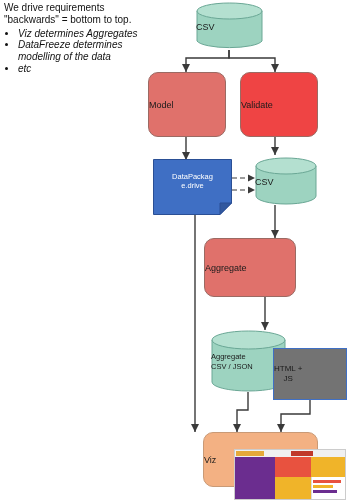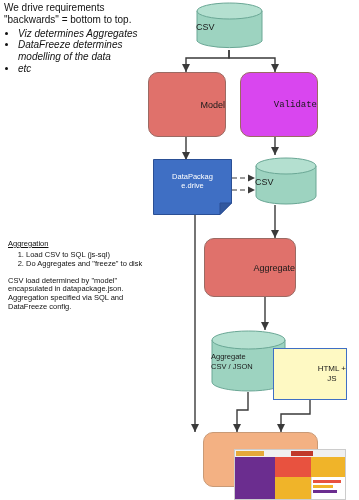--- a/index.html
+++ b/index.html
@@ -1,18 +1,18 @@
 <!DOCTYPE html>
 <html><head>
 <meta charset="utf-8">
 <style>
   html,body{margin:0;padding:0;background:#ffffff;}
   body{width:359px;height:500px;position:relative;font-family:"Liberation Sans",sans-serif;overflow:hidden;}
   #canvas{position:absolute;left:0;top:0;width:359px;height:500px;}
-  .node{position:absolute;box-sizing:border-box;display:flex;align-items:center;justify-content:flex-end;text-align:center;color:#1a1a1a;}
+  .node{position:absolute;box-sizing:border-box;display:flex;align-items:center;justify-content:flex-start;text-align:center;color:#1a1a1a;}
   .rrect{border-radius:10px;border:1px solid #9b6a63;}
   .note{position:absolute;color:#111;line-height:1.18;}
   .note .ul{text-decoration:underline;}
   .cyl-wrap{position:absolute;}
   .cyl{position:absolute;left:0;top:0;width:100%;height:100%;}
   .cyl-label{position:absolute;left:0;width:100%;color:#1a1a1a;}
   .doc{position:absolute;border-radius:9px;}
   .doc-label{position:absolute;left:0;width:100%;text-align:center;color:#ffffff;line-height:1.15;}
   ul.notelist{margin:2px 0 0 0;padding-left:14px;}
   ul.notelist li{margin:0;padding:0;font-style:italic;}
@@ -61,21 +61,21 @@
       <path d="M1,9 L1,39 A33,8 0 0 0 66,39 L66,9 Z" fill="#9dd3c0" stroke="#6aa795" stroke-width="1"></path>
       <ellipse cx="33.5" cy="9" rx="32.5" ry="8" fill="#b4e0d0" stroke="#6aa795" stroke-width="1"></ellipse>
     </svg>
     <div class="cyl-label" style="top:20px;font-size:9px;">CSV</div>
   </div>
 
   <div class="node rrect" style="left:148px;top:72px;width:78px;height:65px;background:#e0716b;font-size:9px;">
     <span>Model</span>
   </div>
 
-  <div class="node rrect" style="left:240px;top:72px;width:78px;height:65px;background:#d946ef;font-size:9px;font-family:Liberation Mono, monospace;">
+  <div class="node rrect" style="left:240px;top:72px;width:78px;height:65px;background:#ef4444;font-size:9px;">
     <span>Validate</span>
   </div>
 
   <div class="doc" style="left:153px;top:159px;width:79px;height:56px;">
     <svg width="79" height="56" viewBox="0 0 79 56">
       <path d="M0.5,0.5 L78.5,0.5 L78.5,44 L67,55.5 L0.5,55.5 Z" fill="#3f6fc4" stroke="#2a4f95" stroke-width="1"></path>
       <path d="M78.5,44 L67,44 L67,55.5 Z" fill="#32589e" stroke="#2a4f95" stroke-width="1"></path>
     </svg>
     <div class="doc-label" style="top:14px;font-size:7.5px;padding:0 4px;box-sizing:border-box;">
       <span>DataPackag</span><br>
@@ -99,21 +99,21 @@
     <svg class="cyl" viewBox="0 0 75 62" preserveAspectRatio="none">
       <path d="M1,10 L1,52 A36.5,9 0 0 0 74,52 L74,10 Z" fill="#9dd3c0" stroke="#6aa795" stroke-width="1"></path>
       <ellipse cx="37.5" cy="10" rx="36.5" ry="9" fill="#b4e0d0" stroke="#6aa795" stroke-width="1"></ellipse>
     </svg>
     <div class="cyl-label" style="top:22px;font-size:7.5px;line-height:1.3;">
       <span>Aggregate</span><br>
       <span>CSV / JSON</span>
     </div>
   </div>
 
-  <div class="node" style="left:273px;top:348px;width:74px;height:52px;background:#fef9c3;border:1px solid #3f6fc4;font-size:8px;line-height:1.25;">
+  <div class="node" style="left:273px;top:348px;width:74px;height:52px;background:#737373;border:1px solid #3f6fc4;font-size:8px;line-height:1.25;">
     <span>
       <span>HTML +</span><br>
       <span>JS</span>
     </span>
   </div>
 
   <div class="node rrect" style="left:203px;top:432px;width:115px;height:55px;background:#f3b183;border-color:#c99a76;font-size:9px;">
     <span>Viz</span>
   </div>
 
@@ -134,23 +134,15 @@
   <div class="note" style="left:4px;top:2px;width:148px;font-size:10px;">
     <div>We drive requirements</div>
     <div>"backwards" = bottom to top.</div>
     <ul class="notelist">
       <li>Viz determines Aggregates</li>
       <li>DataFreeze determines modelling of the data</li>
       <li>etc</li>
     </ul>
   </div>
 
-  <div class="note" style="left:8px;top:240px;width:142px;font-size:7.5px;">
-    <div class="ul">Aggregation</div>
-    <ol class="notelist">
-      <li>Load CSV to SQL (js-sql)</li>
-      <li>Do Aggregates and "freeze" to disk</li>
-    </ol>
-    <div style="margin-top:8px;">CSV load determined by "model" encapsulated in datapackage.json. Aggregation specified via SQL and DataFreeze config.</div>
-  </div>
 
 
 </div>
 
 </body></html>

